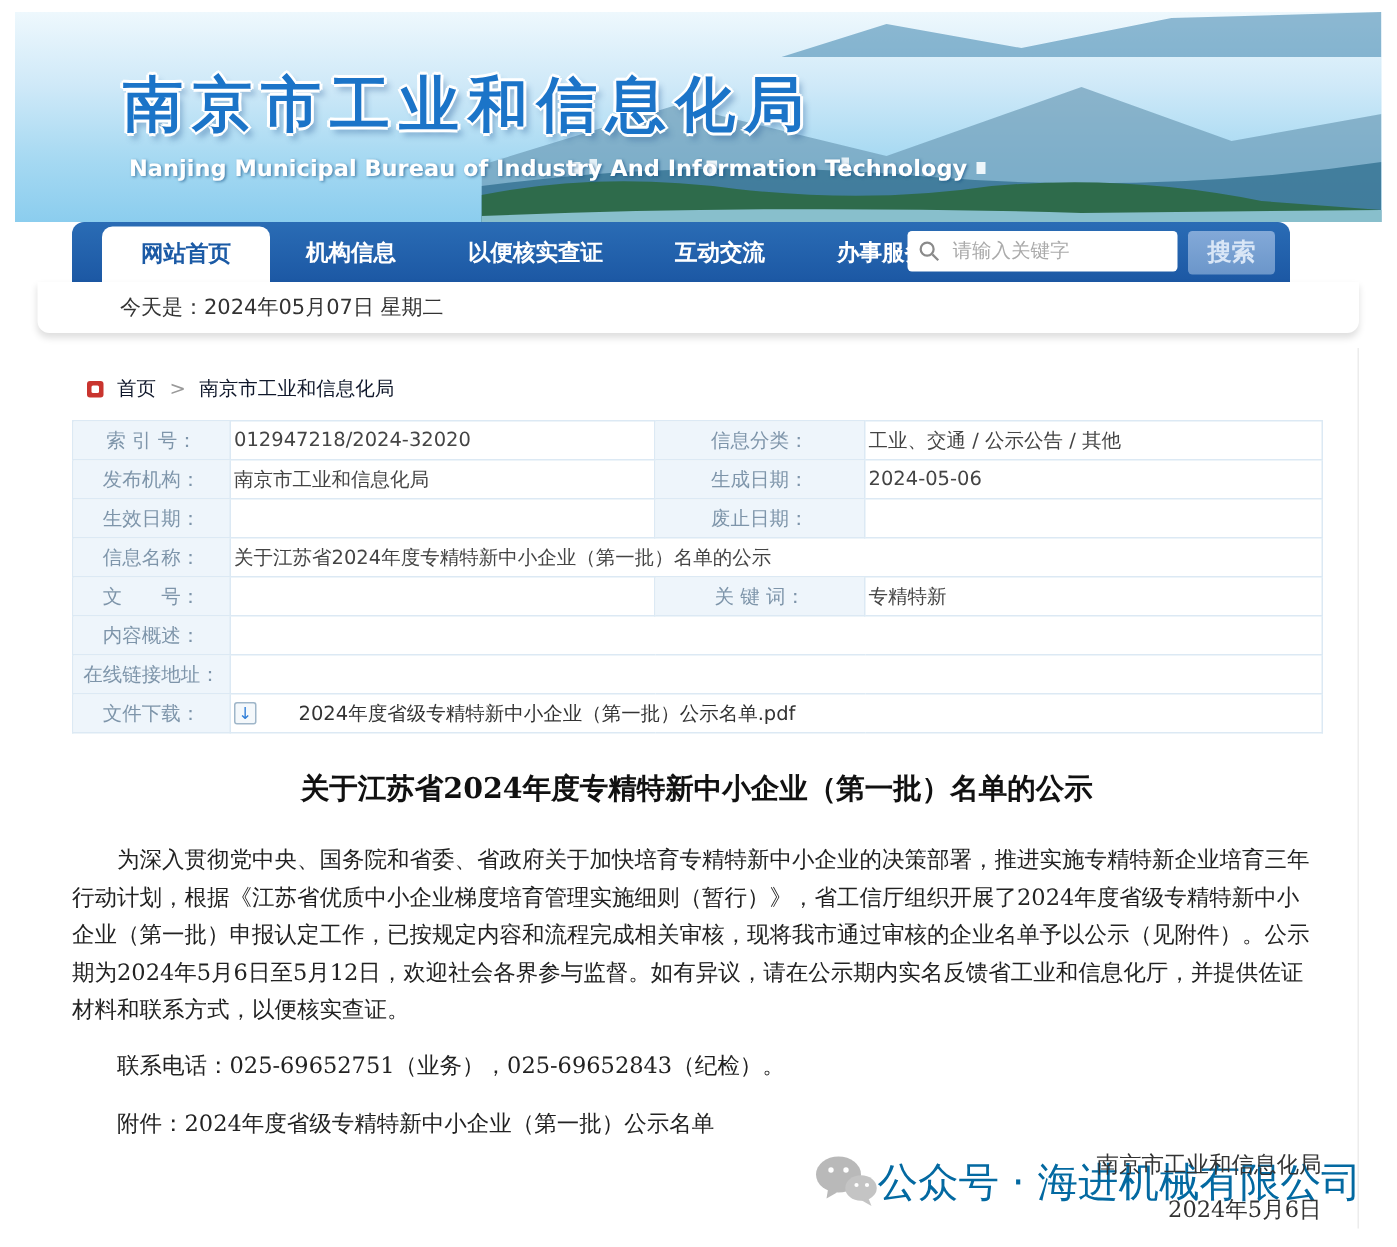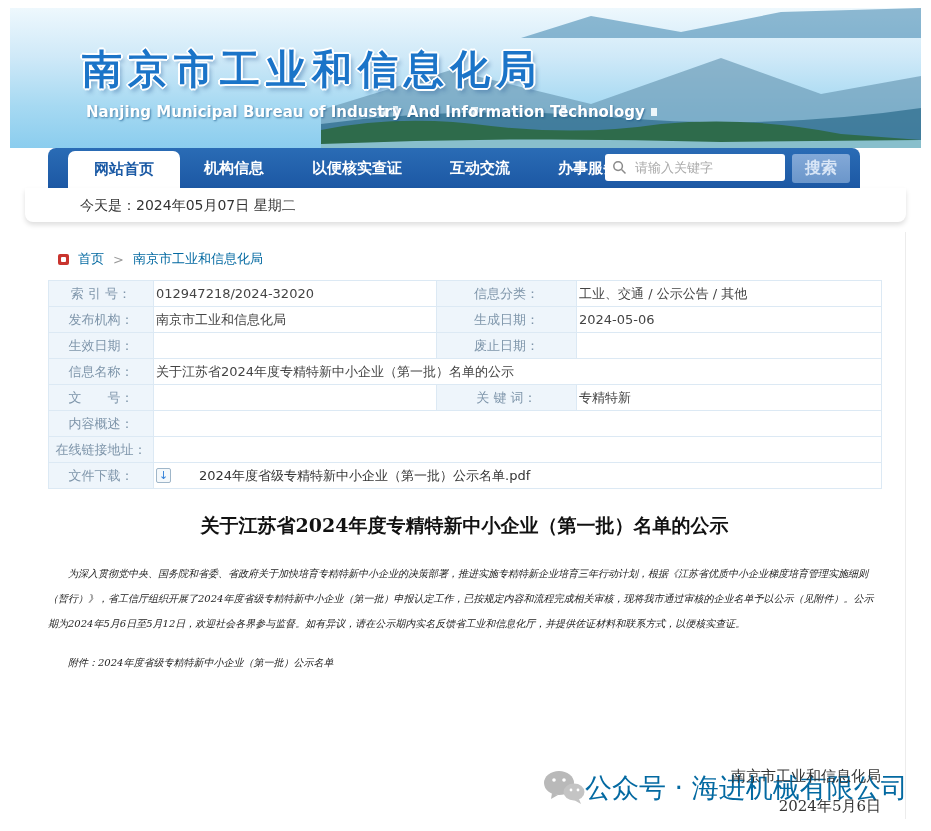--- a/index.html
+++ b/index.html
@@ -80,21 +80,21 @@
     display:flex; align-items:center; gap:9px; font-size:13px; color:#555;
   }
   .crumb-icon {
     width:11px; height:11px; background:#c9342e; border-radius:2px;
     display:inline-block; position:relative;
   }
   .crumb-icon::after {
     content:""; position:absolute; left:3px; top:3px; width:5px; height:5px;
     background:#fff; border-radius:1px;
   }
-  .breadcrumb a { color:#0369a1; text-decoration:none; cursor:pointer; }
+  .breadcrumb a { color:#0f172a; text-decoration:none; cursor:pointer; }
   .crumb-sep { color:#999; }
 
   
   .meta-table {
     position:absolute; top:280px; left:48px; width:833px;
     border-collapse:collapse; table-layout:fixed; font-size:13px;
   }
   .meta-table td { border:1px solid #dce9f4; height:26px; padding:0 2px; overflow:hidden; white-space:nowrap; }
   .meta-table td.lbl { background:#eef5fb; color:#7e95aa; text-align:center; }
   .meta-table td.val { color:#444; }
@@ -107,21 +107,21 @@
   .file-link { color:#333; text-decoration:none; cursor:pointer; vertical-align:middle; }
 
   
   .article {
     position:absolute; top:503px; left:48px; width:833px;
     font-family:"DejaVu Serif","Liberation Serif",serif; color:#222;
   }
   .article-title {
     font-size:19px; font-weight:bold; text-align:center; margin:10px 0 22px; color:#111;
   }
-  .article p { font-size:10px; line-height:25px; text-indent:2em; margin:0;font-style:italic; }
+  .article p { font-size:15px; line-height:25px; text-indent:2em; margin:0; }
   .article .p-contact { margin-top:12px; }
   .article .p-attach  { margin-top:14px; }
 
   
   .footer {
     position:absolute; right:50px; top:761px; z-index:2;
     text-align:right; font-family:"DejaVu Serif","Liberation Serif",serif;
     font-size:15px; color:#333; line-height:30px;
   }
   .watermark {
@@ -235,20 +235,21 @@
       <td class="val" colspan="3">
         <span class="dl-icon">↓</span><a class="file-link">2024年度省级专精特新中小企业（第一批）公示名单.pdf</a>
       </td>
     </tr>
   </tbody>
     </table>
 
   <div class="article">
     <div class="article-title">关于江苏省2024年度专精特新中小企业（第一批）名单的公示</div>
     <p class="p-body">为深入贯彻党中央、国务院和省委、省政府关于加快培育专精特新中小企业的决策部署，推进实施专精特新企业培育三年行动计划，根据《江苏省优质中小企业梯度培育管理实施细则（暂行）》，省工信厅组织开展了2024年度省级专精特新中小企业（第一批）申报认定工作，已按规定内容和流程完成相关审核，现将我市通过审核的企业名单予以公示（见附件）。公示期为2024年5月6日至5月12日，欢迎社会各界参与监督。如有异议，请在公示期内实名反馈省工业和信息化厅，并提供佐证材料和联系方式，以便核实查证。</p>
+    <p class="p-contact">联系电话：025-69652751（业务），025-69652843（纪检）。</p>
     <p class="p-attach">附件：2024年度省级专精特新中小企业（第一批）公示名单</p>
   </div>
 
   <div class="watermark">
     <svg width="42" height="36" viewBox="0 0 42 36">
       <ellipse cx="16" cy="13" rx="15" ry="12" fill="#b9b9b9"></ellipse>
       <circle cx="11" cy="10" r="1.8" fill="#fff"></circle>
       <circle cx="21" cy="10" r="1.8" fill="#fff"></circle>
       <path d="M9,23 L8,29 L15,25 Z" fill="#b9b9b9"></path>
       <ellipse cx="31" cy="22" rx="10.5" ry="8.5" fill="#c4c4c4"></ellipse>

